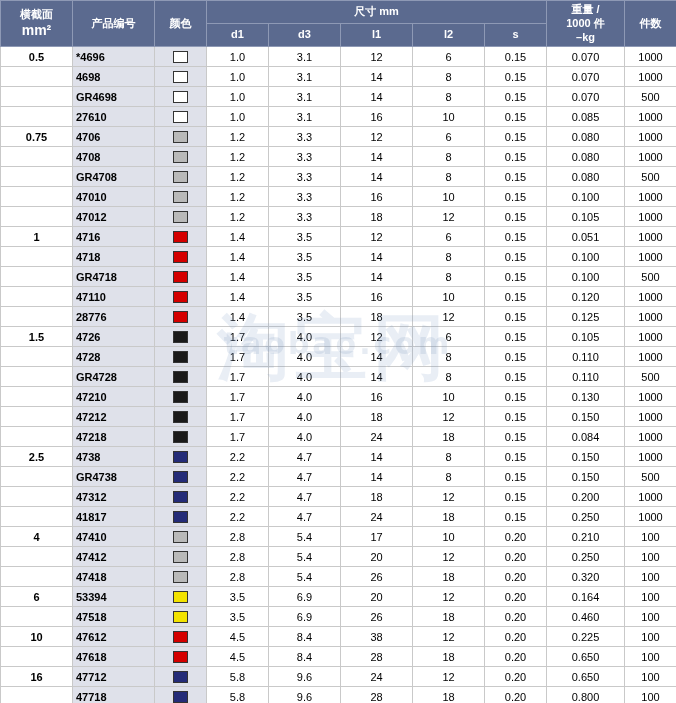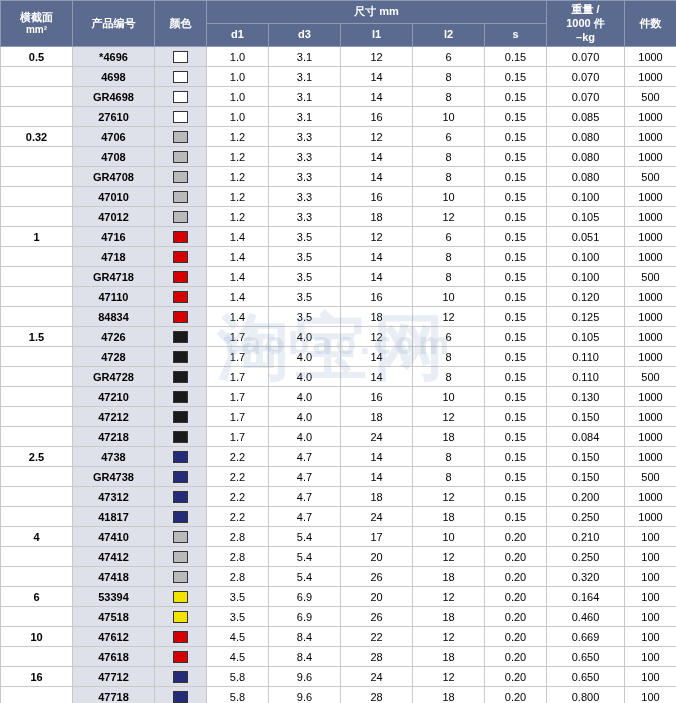--- a/index.html
+++ b/index.html
@@ -38,21 +38,21 @@
   }
   td.sec{
     background:#ffffff;
     font-weight:bold;
     border-right:1px solid #c9c9c9;
     margin-left:16px;
   }
   td.code{
     background:#dfe1ea;
     font-weight:bold;
-    text-align:center;
+    text-align:left;
   }
   td.color{
     background:#dfe1ea;
   }
   .swatch{
     display:inline-block;
     width:13px;height:10px;
     border:1px solid #333;
     vertical-align:middle;
   }
@@ -76,21 +76,21 @@
     width:676px;
     text-align:center;
     font-size:30px;
     font-weight:bold;
     color:rgba(120,150,190,0.18);
     letter-spacing:3px;
     pointer-events:none;
     white-space:nowrap;
     font-family:"DejaVu Sans", sans-serif;
   }
-  .hdr-sub{font-size:10px;font-weight:bold;}
+  .hdr-sub{font-size:14px;font-weight:bold;}
 </style>
 </head>
 <body>
 
 <div id="wrap">
 
   <div class="wm">淘宝网</div>
   <div class="wm2">taobao.com</div>
 
   <table>
@@ -173,21 +173,21 @@
           <td class="color"><span class="swatch" style="background: rgb(255, 255, 255);"></span></td>
           <td>1.0</td>
           <td>3.1</td>
           <td>16</td>
           <td>10</td>
           <td>0.15</td>
           <td>0.085</td>
           <td>1000</td>
         </tr>
         <tr>
-          <td class="sec">0.32</td>
+          <td class="sec">0.75</td>
           <td class="code">4706</td>
           <td class="color"><span class="swatch" style="background: rgb(185, 185, 185);"></span></td>
           <td>1.2</td>
           <td>3.3</td>
           <td>12</td>
           <td>6</td>
           <td>0.15</td>
           <td>0.080</td>
           <td>1000</td>
         </tr>
@@ -282,21 +282,21 @@
           <td>1.4</td>
           <td>3.5</td>
           <td>16</td>
           <td>10</td>
           <td>0.15</td>
           <td>0.120</td>
           <td>1000</td>
         </tr>
         <tr>
           <td class="sec"></td>
-          <td class="code">84834</td>
+          <td class="code">28776</td>
           <td class="color"><span class="swatch" style="background: rgb(212, 0, 0);"></span></td>
           <td>1.4</td>
           <td>3.5</td>
           <td>18</td>
           <td>12</td>
           <td>0.15</td>
           <td>0.125</td>
           <td>1000</td>
         </tr>
         <tr>
@@ -478,24 +478,24 @@
           <td>0.20</td>
           <td>0.460</td>
           <td>100</td>
         </tr>
         <tr>
           <td class="sec">10</td>
           <td class="code">47612</td>
           <td class="color"><span class="swatch" style="background: rgb(212, 0, 0);"></span></td>
           <td>4.5</td>
           <td>8.4</td>
-          <td>22</td>
-          <td>12</td>
-          <td>0.20</td>
-          <td>0.669</td>
+          <td>38</td>
+          <td>12</td>
+          <td>0.20</td>
+          <td>0.225</td>
           <td>100</td>
         </tr>
         <tr>
           <td class="sec"></td>
           <td class="code">47618</td>
           <td class="color"><span class="swatch" style="background: rgb(212, 0, 0);"></span></td>
           <td>4.5</td>
           <td>8.4</td>
           <td>28</td>
           <td>18</td>

